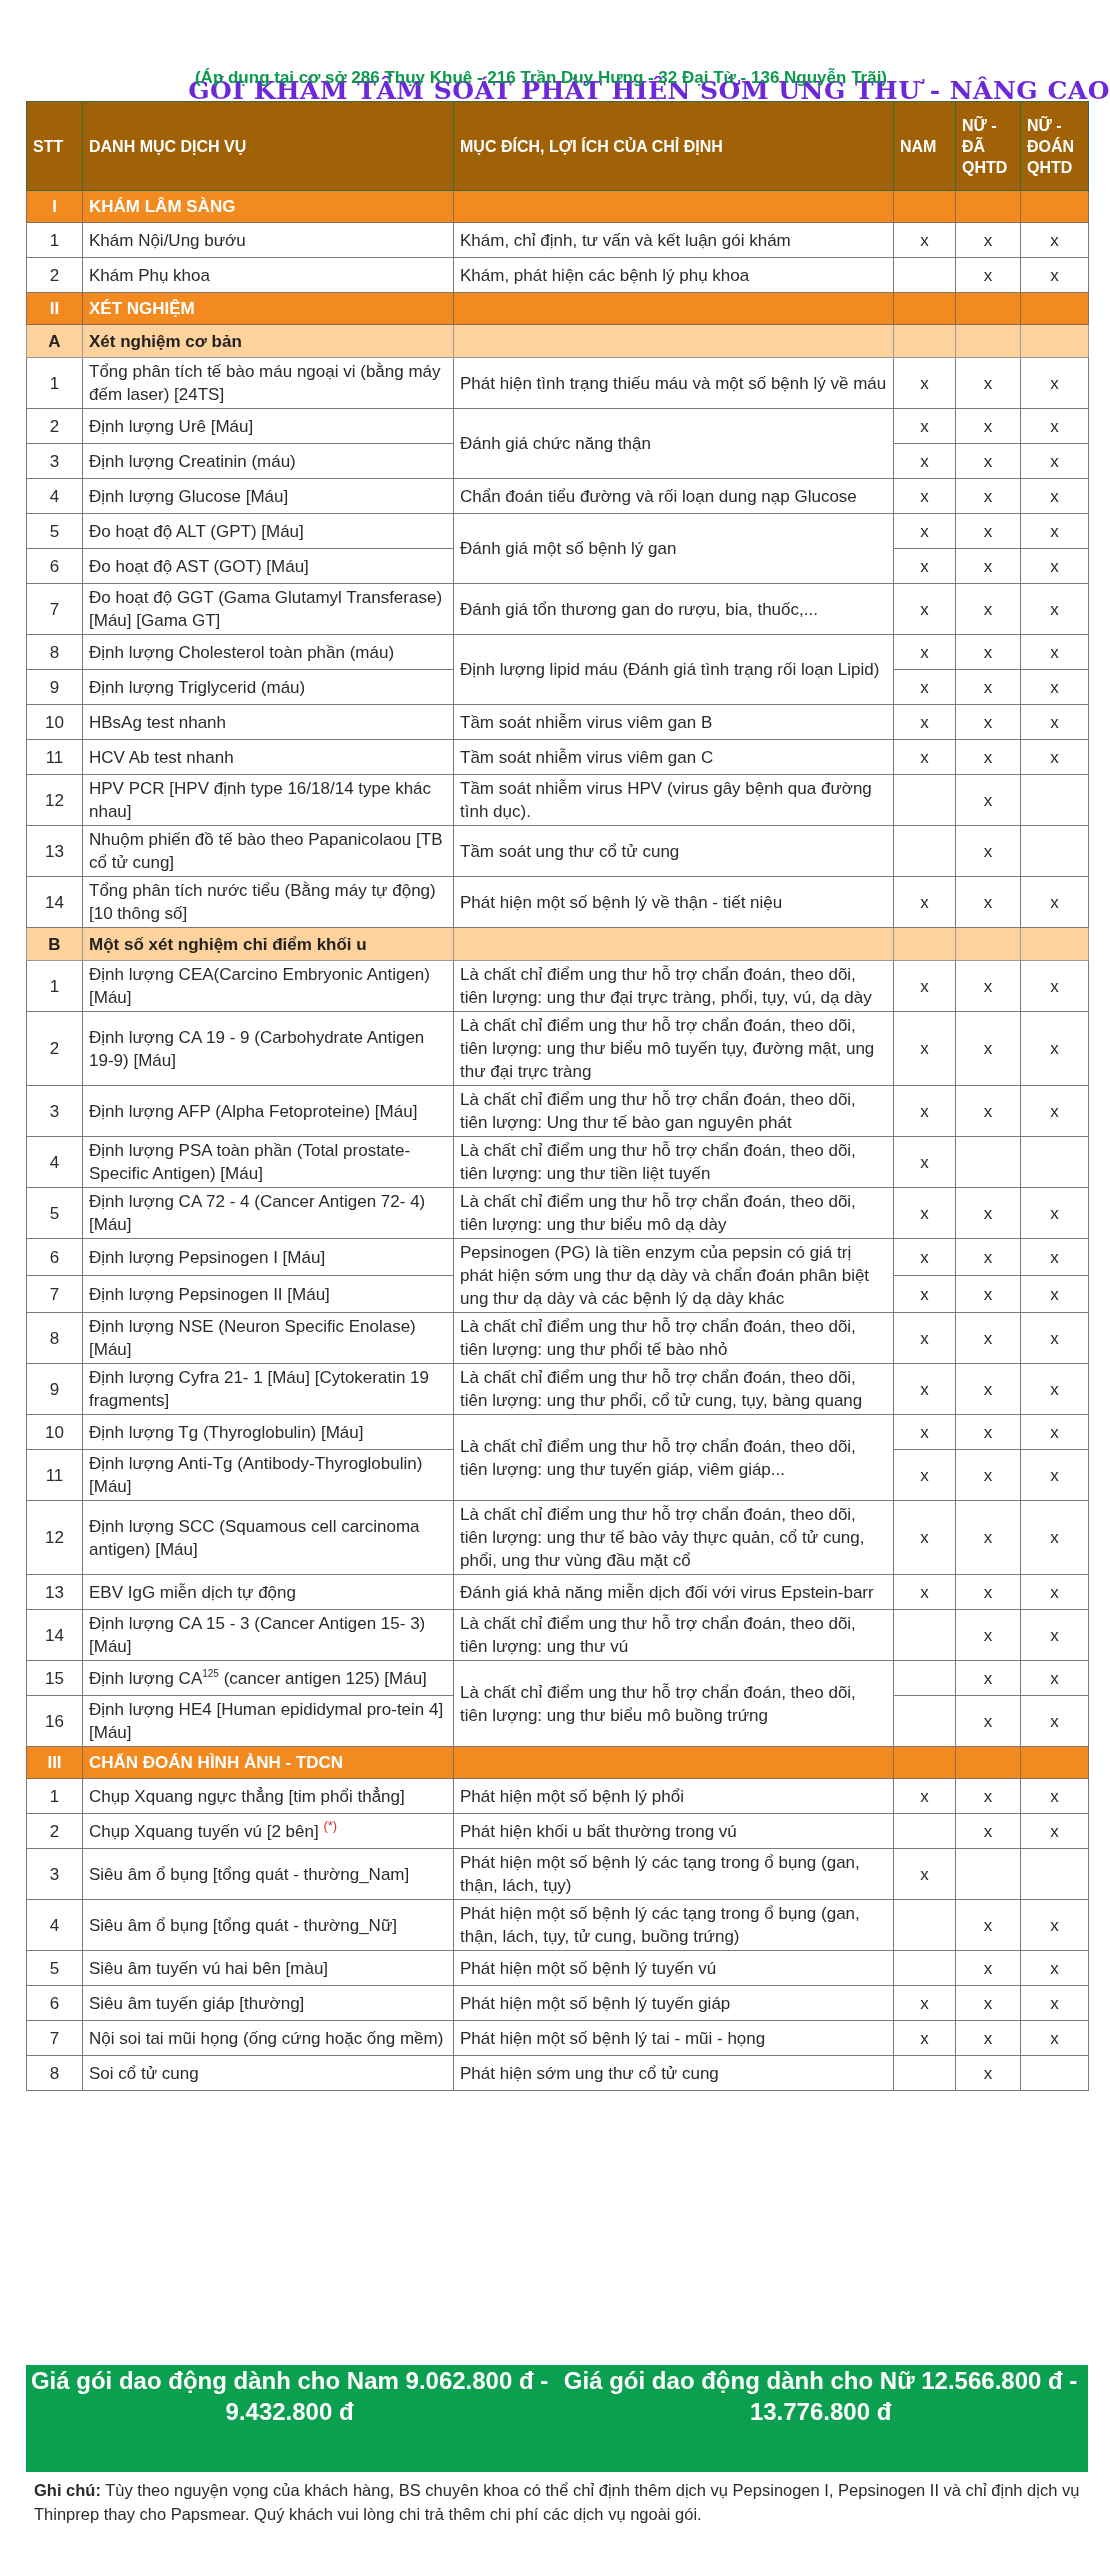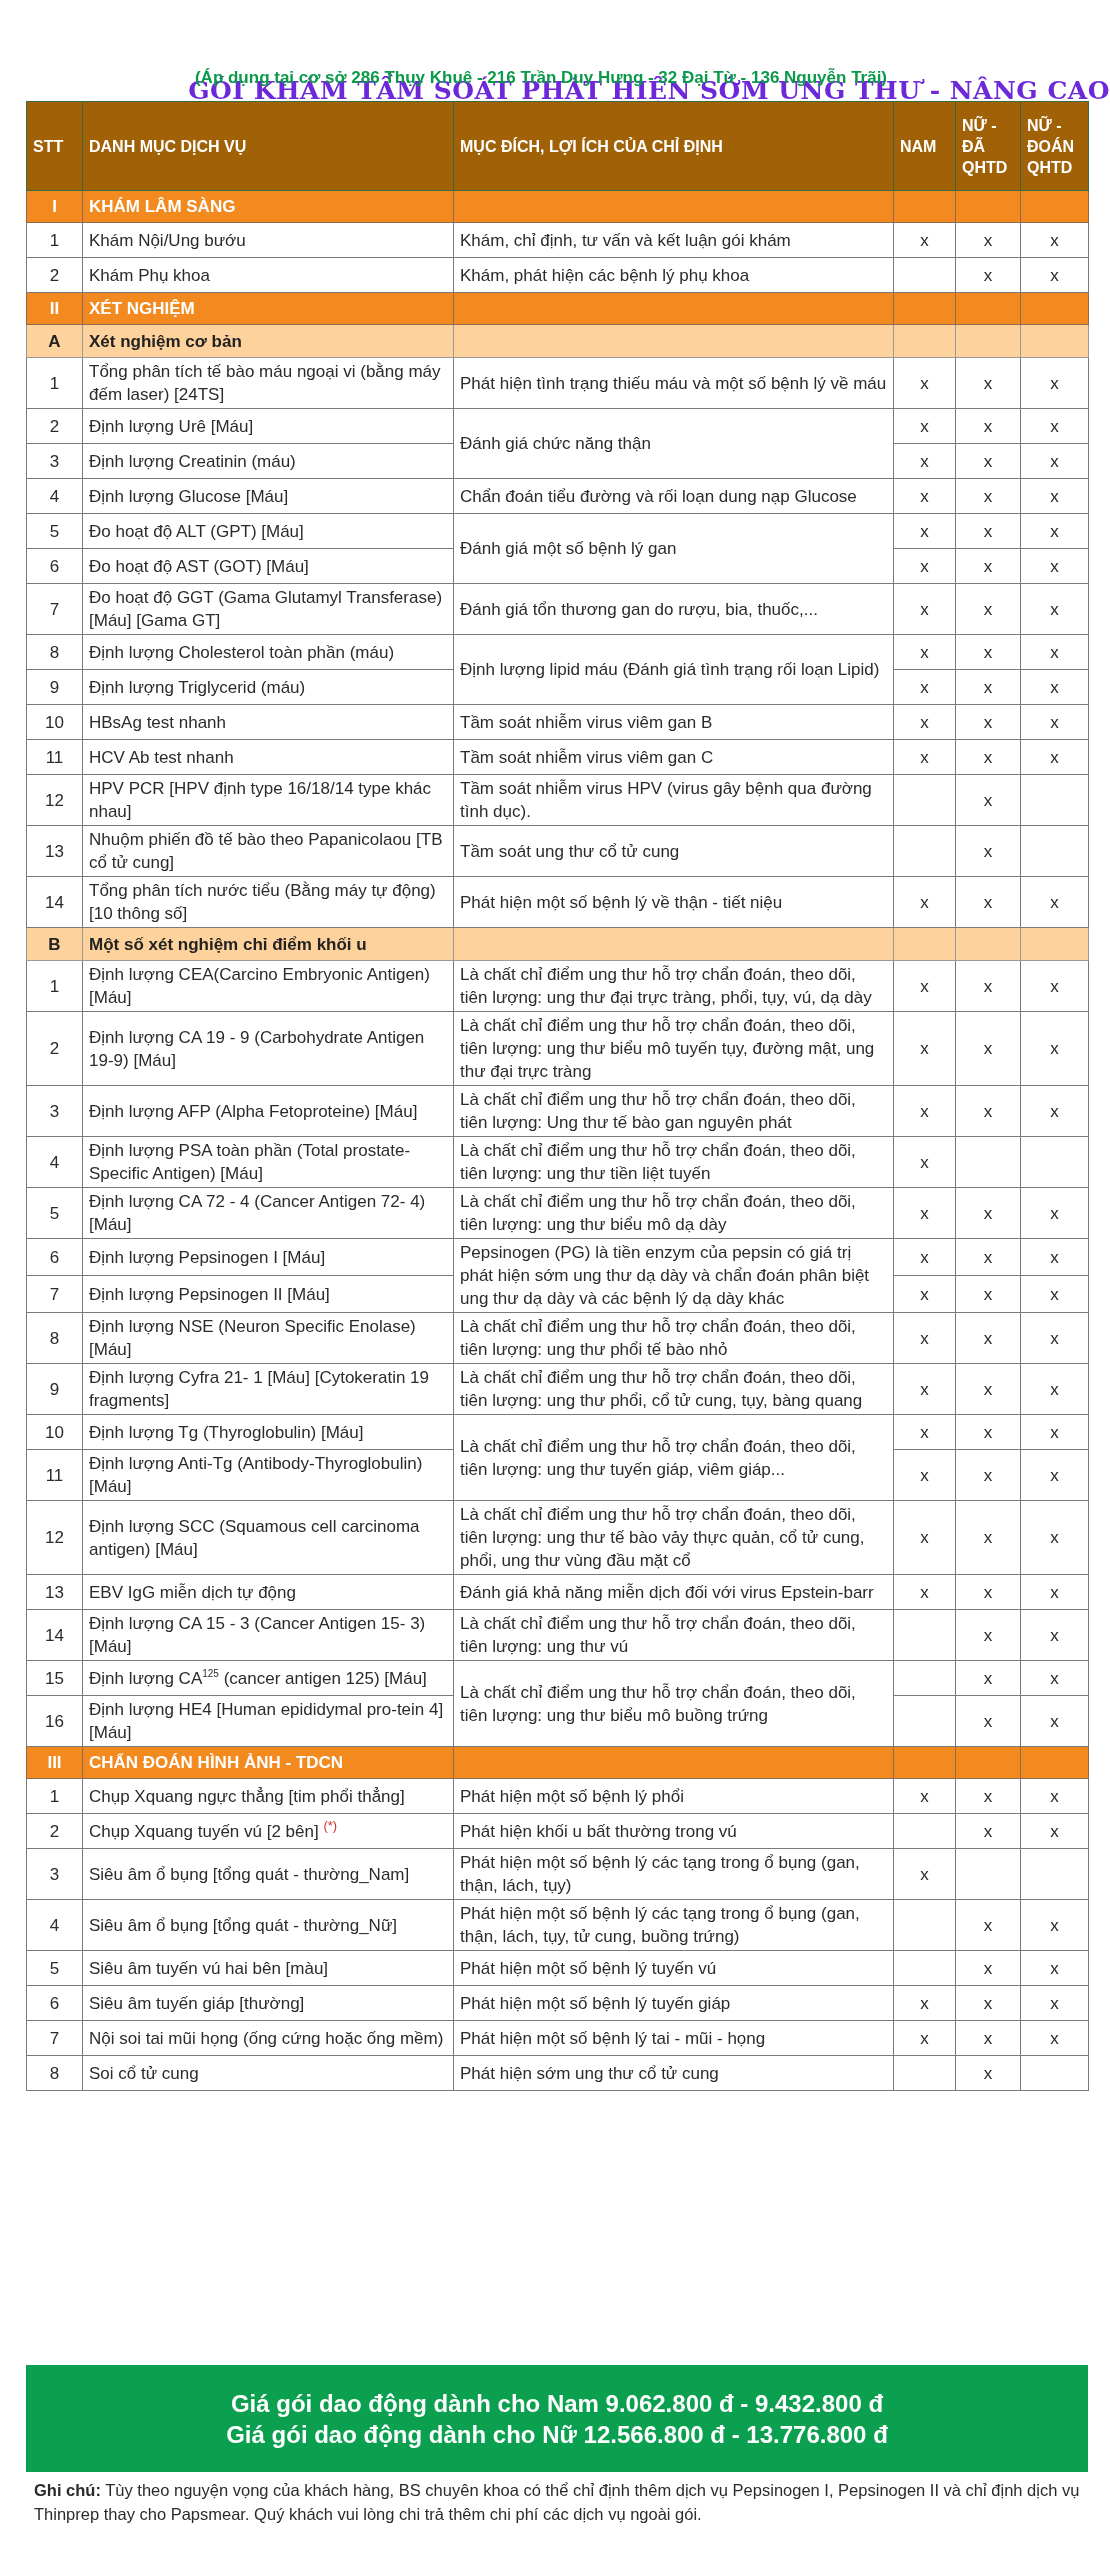--- a/index.html
+++ b/index.html
@@ -15,21 +15,21 @@
   table.main col.c-nu2 { width: 68px; }
   table.main td, table.main th { border: 1.5px solid #7a7a7a; padding: 2px 6px; font-size: 17px; line-height: 23px; vertical-align: middle; }
   table.main th { background: #a16207; color: #ffffff; font-weight: bold; font-size: 16px; line-height: 21px; text-align: left; height: 84px; border-color: #3a6b3f; }
   tr.sec td { background: #f28a20; color: #ffffff; font-weight: bold; height: 27px; border-color: #8a6a50; }
   tr.sub td { background: #fdd29c; color: #222; font-weight: bold; height: 28px; border-color: #9a9a9a; }
   td.stt { text-align: center; }
   td.mk { text-align: center; font-size: 16px; }
   tr.item td { height: 30px; }
   .sup { font-size: 10px; vertical-align: super; line-height: 0; }
   .ast { color: #d0312d; font-size: 13px; vertical-align: super; line-height: 0; }
-  .price { position: absolute; top: 2365px; left: 26px; width: 1062px; height: 107px; background: #0aa04f; color: #ffffff; font-weight: bold; font-size: 24px; text-align: center; display: flex; flex-direction: column; justify-content: center; line-height: 31px; }
+  .price { position: absolute; top: 2365px; left: 26px; width: 1062px; height: 107px; background: #0aa04f; color: #ffffff; font-weight: bold; font-size: 24px; text-align: center; display: flex; flex-direction: row; justify-content: center; line-height: 31px; }
   .note { position: absolute; top: 2478px; left: 34px; width: 1055px; font-size: 16.5px; line-height: 24px; color: #2b2b2b; }
   .note b { font-weight: bold; }
 </style>
 </head>
 <body>
 
 <div class="title">GÓI KHÁM TẦM SOÁT PHÁT HIỆN SỚM UNG THƯ - NÂNG CAO</div>
 <div class="subtitle">(Áp dụng tại cơ sở 286 Thụy Khuê - 216 Trần Duy Hưng - 32 Đại Từ - 136 Nguyễn Trãi)</div>
 
 <table class="main">

